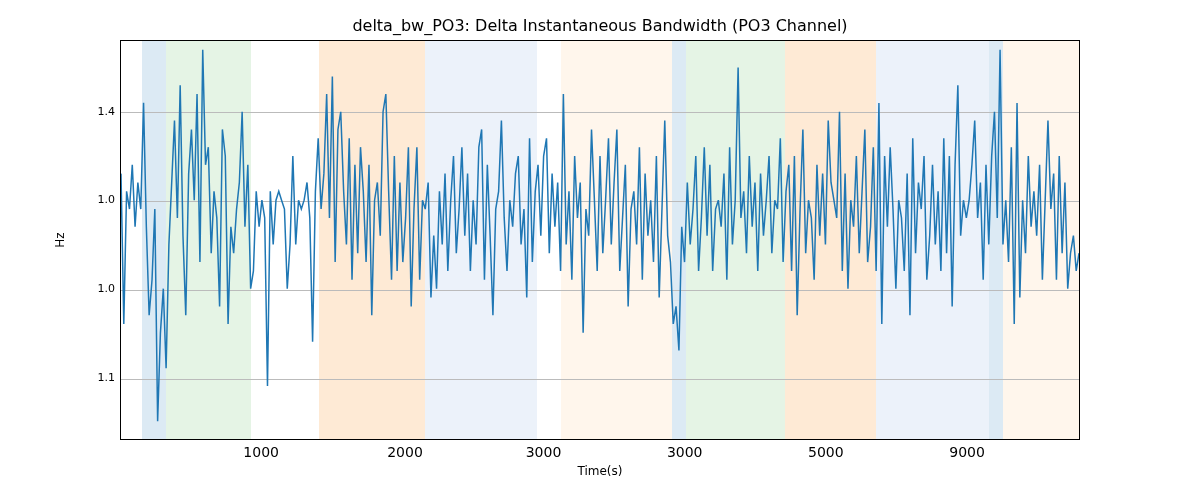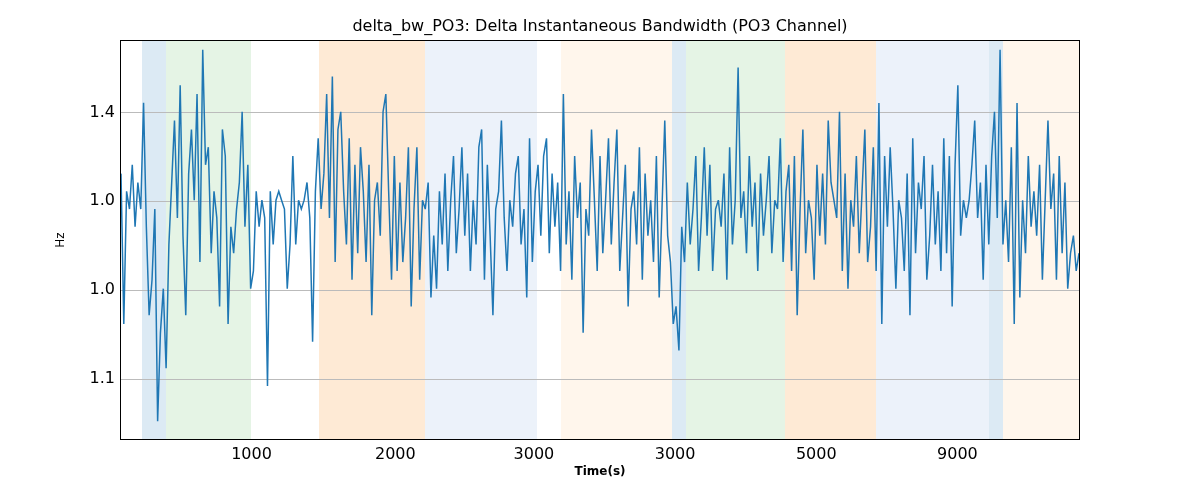--- a/index.html
+++ b/index.html
@@ -47,40 +47,40 @@
     left: 0;
     right: 0;
     height: 0;
     border-top: 1px solid #bbb;
   }
   .xtick {
     position: absolute;
     top: 444px;
     width: 60px;
     margin-left: -30px;
-    font-size: 16px;
+    text-align: center;
+    font-size: 14px;
   }
   .ytick {
     position: absolute;
     left: 80px;
     width: 35px;
     text-align: right;
-    font-size: 16px;
+    font-size: 11px;
   }
   .ytick span {
     position: relative;
     top: -0.6em;
   }
   .xlabel {
     position: absolute;
     left: 0; right: 0;
     top: 464px;
     text-align: center;
     font-size: 12px;
-    font-weight: bold;
   }
   .ylabel {
     position: absolute;
     left: 60px;
     top: 240px;
     transform: translate(-50%, -50%) rotate(-90deg);
     font-size: 12px;
   }
   svg.plot {
     position: absolute;

